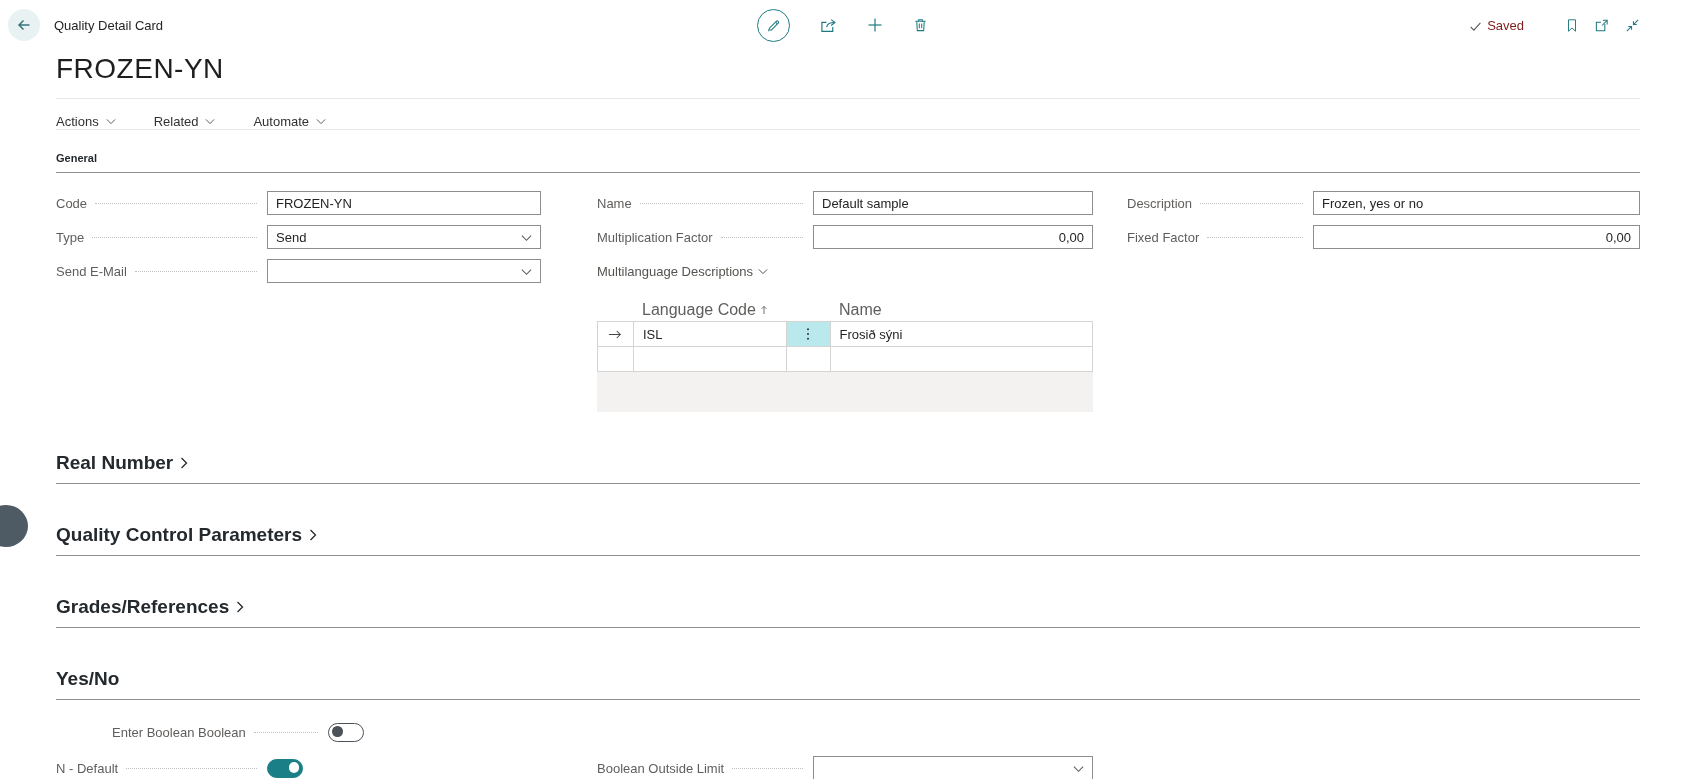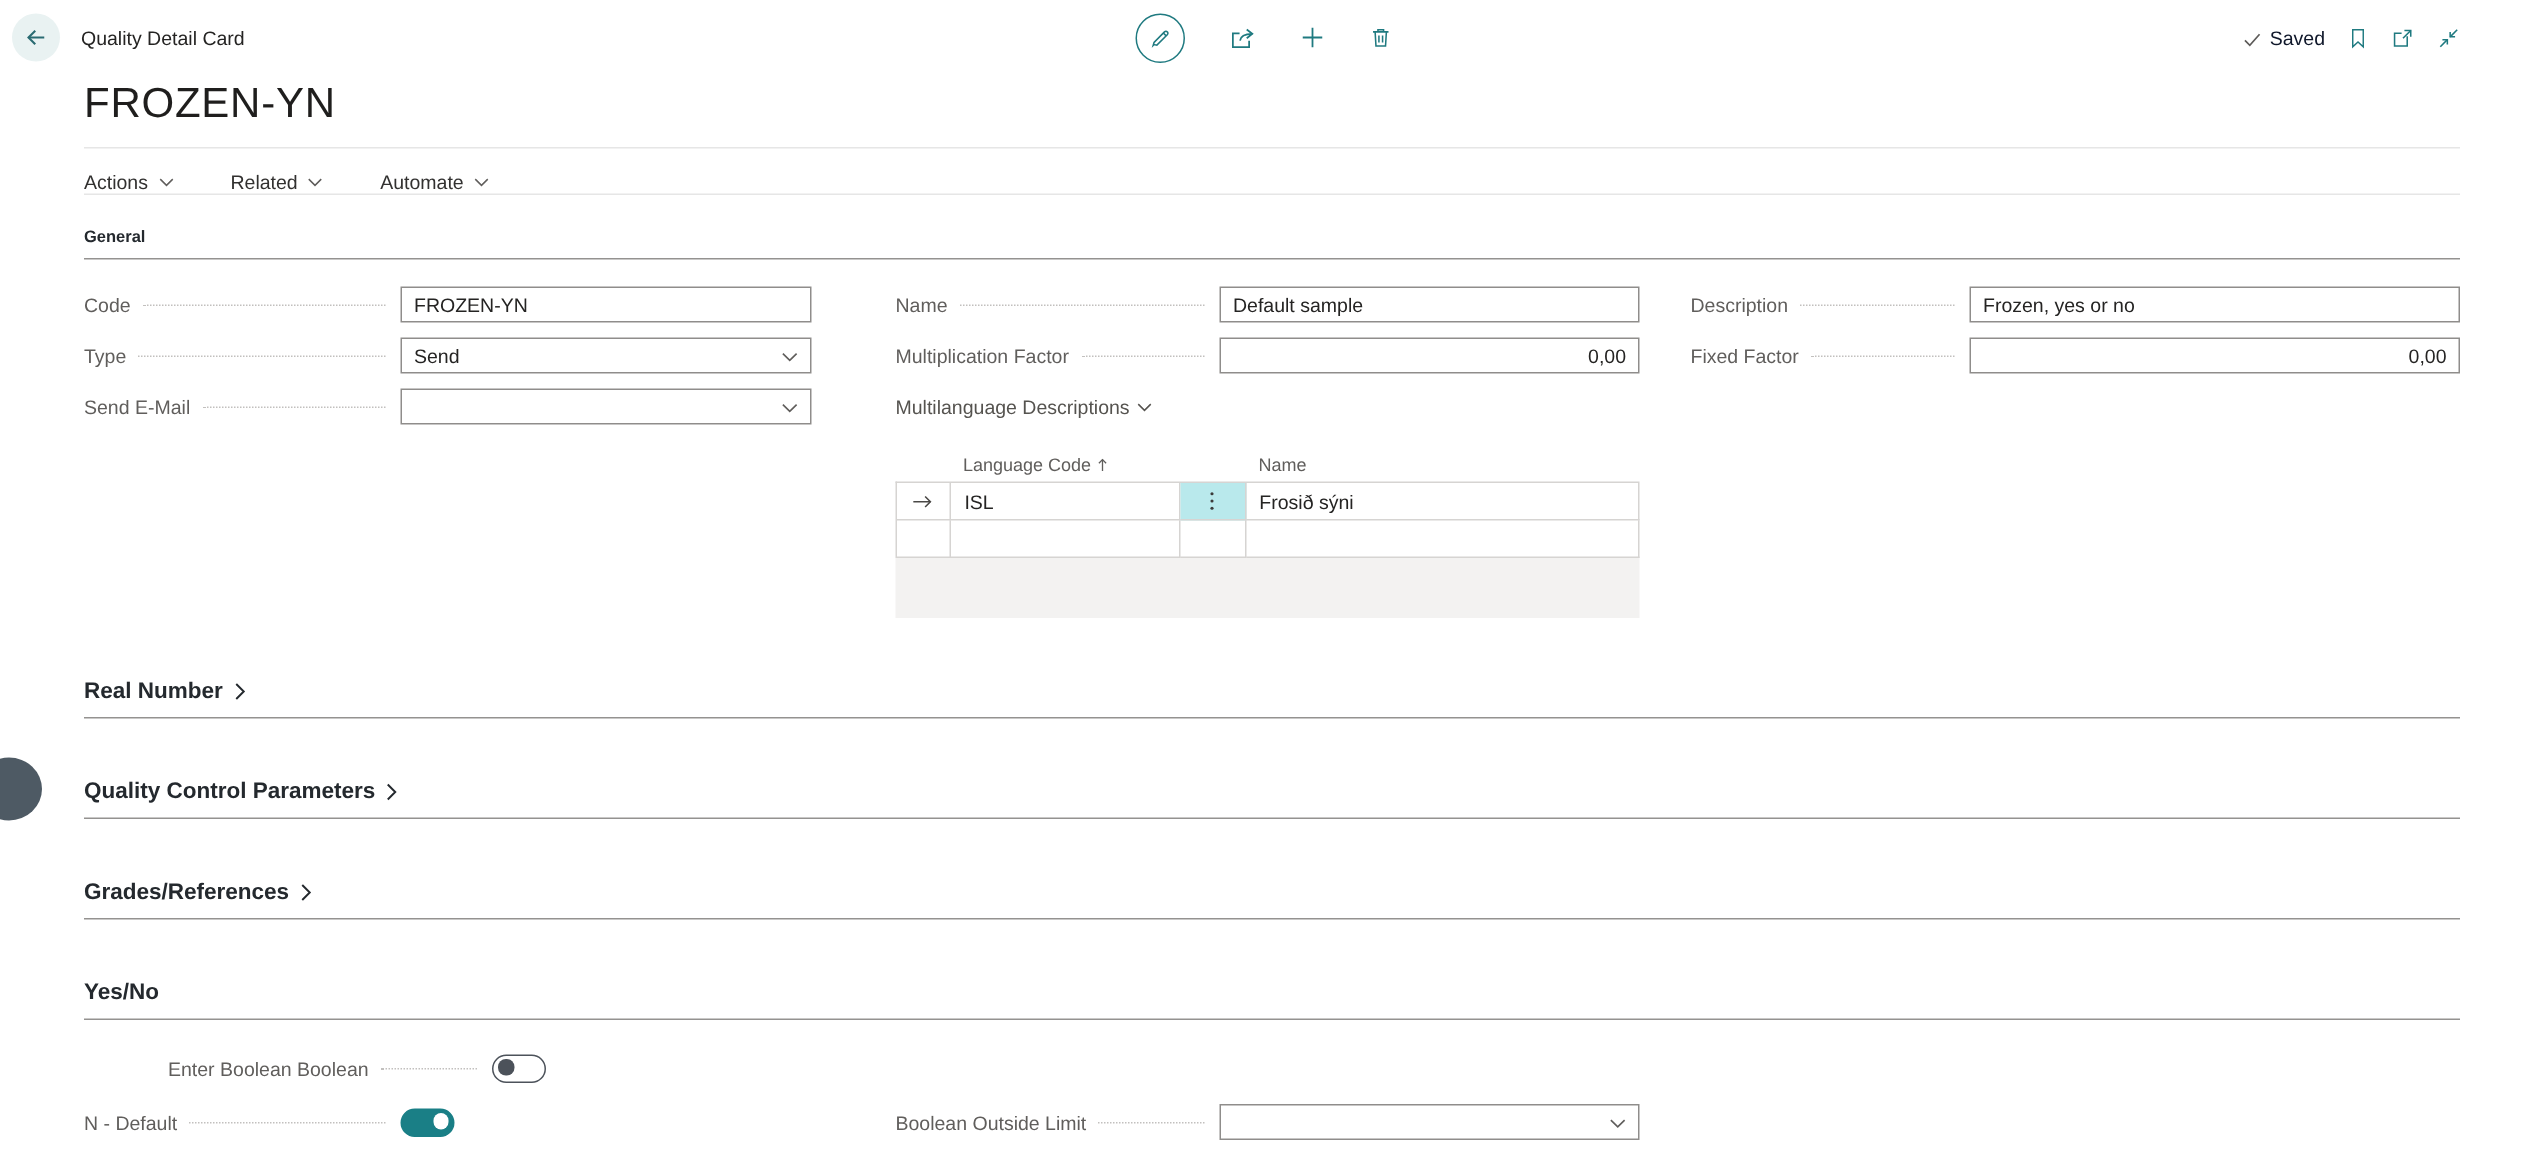--- a/index.html
+++ b/index.html
@@ -14,33 +14,33 @@
   
   .topbar { height:50px; display:flex; align-items:center; padding-left:8px; position:relative; }
   .back-btn { width:32px; height:32px; border-radius:50%; background:#e9f2f2; display:flex;
               align-items:center; justify-content:center; cursor:pointer; margin-right:14px; }
   .caption { font-size:13px; color:#252423; }
   .center-actions { position:absolute; left:757px; top:0; height:50px; display:flex; align-items:center; gap:30px; }
   .circle-btn { width:33px; height:33px; border:1px solid #1f7a80; border-radius:50%;
                 display:flex; align-items:center; justify-content:center; cursor:pointer; }
   .icon-btn { display:flex; align-items:center; justify-content:center; cursor:pointer; }
   .right-actions { position:absolute; right:41px; top:0; height:50px; display:flex; align-items:center; }
-  .saved { display:flex; align-items:flex-end; gap:5px; color:#0f172a; }
+  .saved { display:flex; align-items:flex-end; gap:5px; color:#7f1d1d; margin-right:26px; }
   .right-actions .icon-btn { margin-left:15px; }
 
   
   .page { padding:0 41px 0 56px; }
   .page-title { font-size:28px; line-height:34px; font-weight:400; color:#1f1e1d; margin-top:2px; letter-spacing:.5px; }
   .rule-light { border:none; border-top:1px solid #e6e6e6; margin:12px 0 0 0; }
   .menu-row { height:31px; display:flex; align-items:flex-end; gap:38px; border-bottom:1px solid #e6e6e6; }
   .menu-item { display:flex; align-items:center; gap:7px; color:#323130; cursor:pointer; }
 
   .section-heading { margin-top:22px; font-size:11px; font-weight:700; color:#24292e;
                      padding-bottom:8px; border-bottom:1px solid #949290; cursor:pointer; }
-  .section-link { margin-top:40px; font-size:15px; font-weight:700; color:#24292e;
+  .section-link { margin-top:40px; font-size:19px; font-weight:700; color:#24292e;
                   padding-bottom:9px; border-bottom:1px solid #949290;
                   display:flex; align-items:center; gap:7px; cursor:pointer; }
 
   
   .fields-row { display:flex; margin-top:18px; }
   .fcol { display:flex; flex-direction:column; gap:10px; }
   .fcol1 { width:485px; }
   .fcol2 { width:496px; margin-left:56px; }
   .fcol3 { width:513px; margin-left:34px; }
   .field { display:flex; align-items:center; height:24px; }
@@ -57,21 +57,21 @@
 
   
   .toggle { width:36px; height:19px; border-radius:10px; border:1.5px solid #4c525a; background:#fff;
             position:relative; cursor:pointer; flex:none; }
   .toggle .knob { position:absolute; left:3px; top:2.8px; width:10.5px; height:10.5px; border-radius:50%; background:#4c525a; }
   .toggle.on { background:#1a7f86; border-color:#1a7f86; }
   .toggle.on .knob { left:auto; right:3px; background:#ffffff; }
 
   
   .ml-table { margin-left:541px; width:496px; margin-top:16px; }
-  .tbl-header { display:flex; height:22px; align-items:center; font-size:12px; color:#605e5c; }
+  .tbl-header { display:flex; height:22px; align-items:center; font-size:16px; color:#605e5c; }
   .th-arrowcol { width:36px; }
   .th-lang { width:153px; padding-left:9px; display:flex; align-items:center; gap:4px; cursor:pointer; }
   .th-menu { width:44px; }
   .th-name { width:263px; padding-left:9px; cursor:pointer; }
   .tbl-grid { border-top:1px solid #d6d4d2; border-left:1px solid #d6d4d2; }
   .trow { display:flex; height:25px; }
   .trow > div { border-right:1px solid #d6d4d2; border-bottom:1px solid #d6d4d2; display:flex; align-items:center; }
   .c-arrow { width:36px; justify-content:center; }
   .c-lang { width:153px; padding:0 9px; }
   .c-menu { width:44px; justify-content:center; cursor:pointer; }

